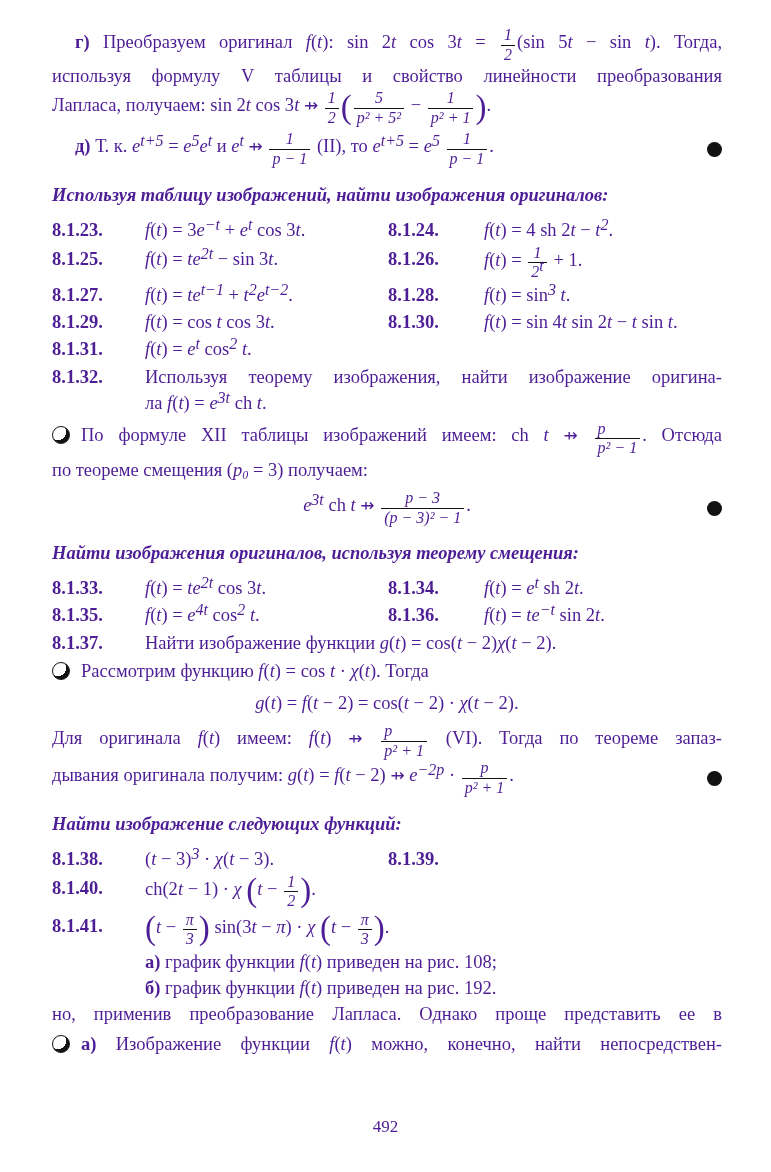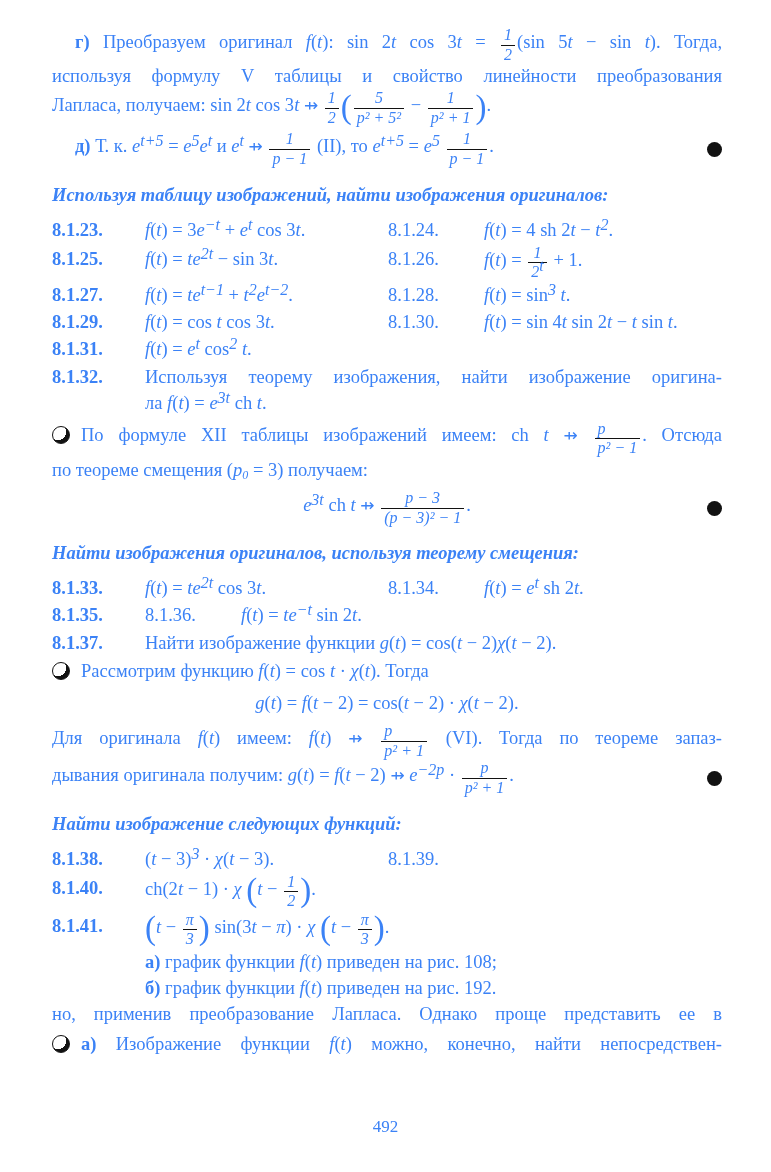--- a/index.html
+++ b/index.html
@@ -1,20 +1,20 @@
 <!DOCTYPE html>
 <html><head>
 <meta charset="utf-8">
 <style>
   html,body{margin:0;padding:0;background:#e8e8e8;}
   .page{
     position:relative;
     width:771px;height:1172px;
     background:#ffffff;
-    color:#3b82f6;
+    color:#4c1d95;
     font-family:"Liberation Serif","DejaVu Serif",serif;
     font-size:18.5px;line-height:26px;
     padding:26px 49px 0 52px;
     box-sizing:border-box;
     overflow:hidden;
   }
   .mi{font-style:italic;}
   .bold{font-weight:bold;}
   sup{font-size:16px;line-height:0;vertical-align:6px;}
   sub{font-size:12px;line-height:0;vertical-align:-3px;}
@@ -23,21 +23,21 @@
   .fd{display:block;border-top:1.3px solid #121212;padding:0 3px;margin-top:1px;}
   .bp{font-size:33px;line-height:0;vertical-align:-0.2em;font-weight:400;}
   .ar{font-family:"DejaVu Sans",sans-serif;font-size:17px;}
   .line{position:relative;}
   .j{text-align:justify;text-align-last:justify;}
   .indent1{padding-left:23px;}
   .ihead{font-style:italic;font-weight:bold;margin:14px 0 9px;}
   .prow{display:flex;align-items:baseline;margin:1px 0;}
   .pnum{width:93px;font-weight:bold;flex:none;}
   .pbody{width:243px;flex:none;white-space:nowrap;}
-  .pnum2{width:96px;font-weight:normal;flex:none;}
+  .pnum2{width:96px;font-weight:bold;flex:none;}
   .pbody2{flex:1;white-space:nowrap;}
   .pfull{display:flex;align-items:baseline;margin:2px 0;}
   .pfull .pnum{width:93px;}
   .pfull .pblock{flex:1;}
   .smark{display:inline-block;width:16px;height:16px;border:1.8px solid #121212;border-radius:50%;
          background:radial-gradient(circle at 30% 30%, #ffffff 52%, #121212 53%);
          margin-right:11px;vertical-align:-3px;}
   .edot{position:absolute;right:0;top:50%;margin-top:-7px;width:15px;height:15px;border-radius:50%;background:#121212;}
   .eqline{text-align:center;position:relative;margin:6px 0;}
   .subline{padding-left:93px;}
@@ -110,20 +110,21 @@
   <div class="ihead">Найти изображения оригиналов, используя теорему смещения:</div>
 
   <div class="prow">
     <span class="pnum">8.1.33.</span>
     <span class="pbody"><span class="mi">f</span><span>(</span><span class="mi">t</span><span>) = </span><span class="mi">te</span><sup class="mi">2t</sup><span> cos 3</span><span class="mi">t</span><span>.</span></span>
     <span class="pnum2">8.1.34.</span>
     <span class="pbody2"><span class="mi">f</span><span>(</span><span class="mi">t</span><span>) = </span><span class="mi">e</span><sup class="mi">t</sup><span> sh 2</span><span class="mi">t</span><span>.</span></span>
   </div>
   <div class="prow">
     <span class="pnum">8.1.35.</span>
+    <span class="pbody"><span class="mi">f</span><span>(</span><span class="mi">t</span><span>) = </span><span class="mi">e</span><sup class="mi">4t</sup><span> cos</span><sup class="mi">2</sup><span> </span><span class="mi">t</span><span>.</span></span>
     <span class="pnum2">8.1.36.</span>
     <span class="pbody2"><span class="mi">f</span><span>(</span><span class="mi">t</span><span>) = </span><span class="mi">te</span><sup class="mi">−t</sup><span> sin 2</span><span class="mi">t</span><span>.</span></span>
   </div>
 
   <div class="pfull">
     <span class="pnum">8.1.37.</span>
     <div class="pblock">
       <div class="line"><span><span>Найти изображение функции </span><span class="mi">g</span><span>(</span><span class="mi">t</span><span>) = cos(</span><span class="mi">t</span><span> − 2)</span><span class="mi">χ</span><span>(</span><span class="mi">t</span><span> − 2).</span></span></div>
     </div>
   </div>

